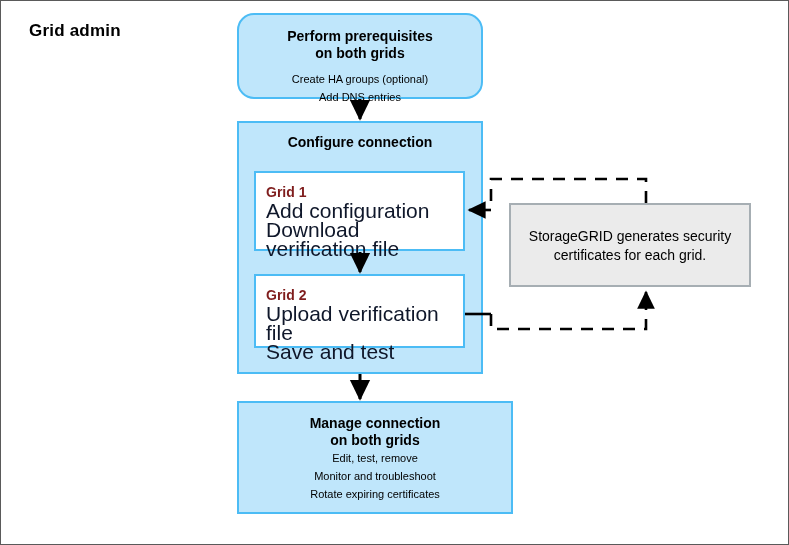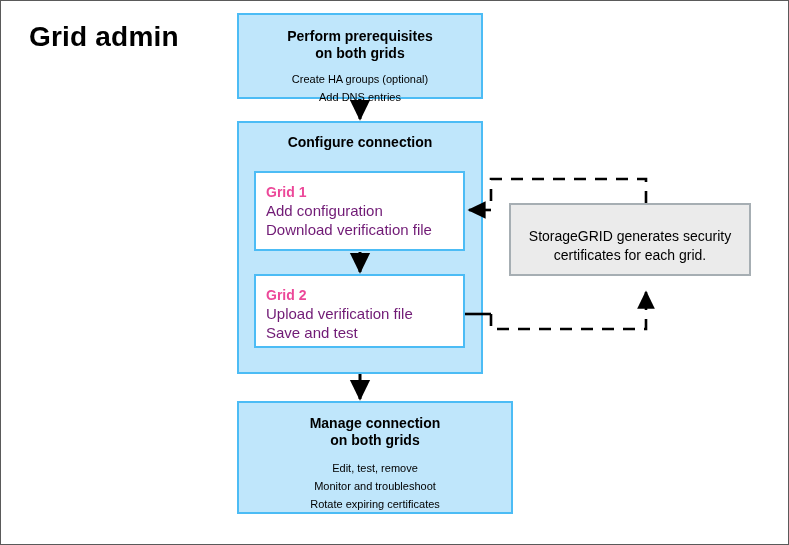--- a/index.html
+++ b/index.html
@@ -16,21 +16,21 @@
     height: 545px;
     background: #ffffff;
     box-sizing: border-box;
     border: 1px solid #5a5a5a;
     overflow: hidden;
   }
   .role-label {
     position: absolute;
     left: 28px;
     top: 20px;
-    font-size: 28px;
+    font-size: 17px;
     font-weight: bold;
     color: #000000;
     letter-spacing: 0.2px;
     white-space: nowrap;
   }
   .blue-box {
     position: absolute;
     background: #bfe6fb;
     border: 2px solid #4cbcf5;
     box-sizing: border-box;
@@ -59,27 +59,27 @@
     text-align: center;
     font-size: 11px;
     font-weight: normal;
     color: #000000;
     line-height: 18px;
     white-space: pre-line;
   }
   .inner-title {
     font-size: 14px;
     font-weight: bold;
-    color: #ec4899;
+    color: #7f1d1d;
     line-height: 18px;
   }
   .inner-body {
-    font-size: 15px;
+    font-size: 21px;
     font-weight: normal;
-    color: #701a75;
+    color: #0f172a;
     line-height: 19px;
     white-space: pre-line;
   }
   .gray-text {
     text-align: center;
     font-size: 14px;
     color: #000000;
     line-height: 19px;
     white-space: pre-line;
   }
@@ -93,21 +93,21 @@
   }
   .pad-top-title { padding-top: 13px; }
 </style>
 </head>
 <body>
 
 <div id="canvas">
 
   <div class="role-label">Grid admin</div>
 
-  <div class="blue-box" style="left:236px; top:12px; width:246px; height:86px;">
+  <div class="blue-box" style="left:236px; top:12px; width:246px; height:86px;border-radius:17px;">
     <div class="box-title pad-top-title">Perform prerequisites
 on both grids</div>
     <div class="box-body" style="margin-top:8px;">Create HA groups (optional)
 Add DNS entries</div>
   </div>
 
   <div class="blue-box" style="left:236px; top:120px; width:246px; height:253px;">
     <div class="box-title" style="padding-top:11px;">Configure connection</div>
   </div>
 
@@ -116,29 +116,29 @@
     <div class="inner-body" style="margin:0 0 0 10px;">Add configuration
 Download verification file</div>
   </div>
 
   <div class="white-box" style="left:253px; top:273px; width:211px; height:74px;">
     <div class="inner-title" style="margin:10px 0 0 10px;">Grid 2</div>
     <div class="inner-body" style="margin:0 0 12px 10px;">Upload verification file
 Save and test</div>
   </div>
 
-  <div class="gray-box" style="left:508px; top:202px; width:242px; height:73px;">
+  <div class="gray-box" style="left:508px; top:202px; width:242px; height:84px;">
     <div class="gray-text" style="padding-top:22px;">StorageGRID generates security
 certificates for each grid.</div>
   </div>
 
   <div class="blue-box" style="left:236px; top:400px; width:276px; height:113px;">
     <div class="box-title" style="padding-top:12px;">Manage connection
 on both grids</div>
-    <div class="box-body" style="margin-top:10px;">Edit, test, remove
+    <div class="box-body" style="">Edit, test, remove
 Monitor and troubleshoot
 Rotate expiring certificates</div>
   </div>
 
   <svg class="overlay" viewBox="0 0 789 545" xmlns="http://www.w3.org/2000/svg">
     <defs>
       <marker id="arrowhead" markerWidth="8" markerHeight="8" refX="6.4" refY="4" orient="auto" markerUnits="strokeWidth">
         <path d="M0,0.6 L7,4 L0,7.4 z" fill="#000000"></path>
       </marker>
     </defs>

